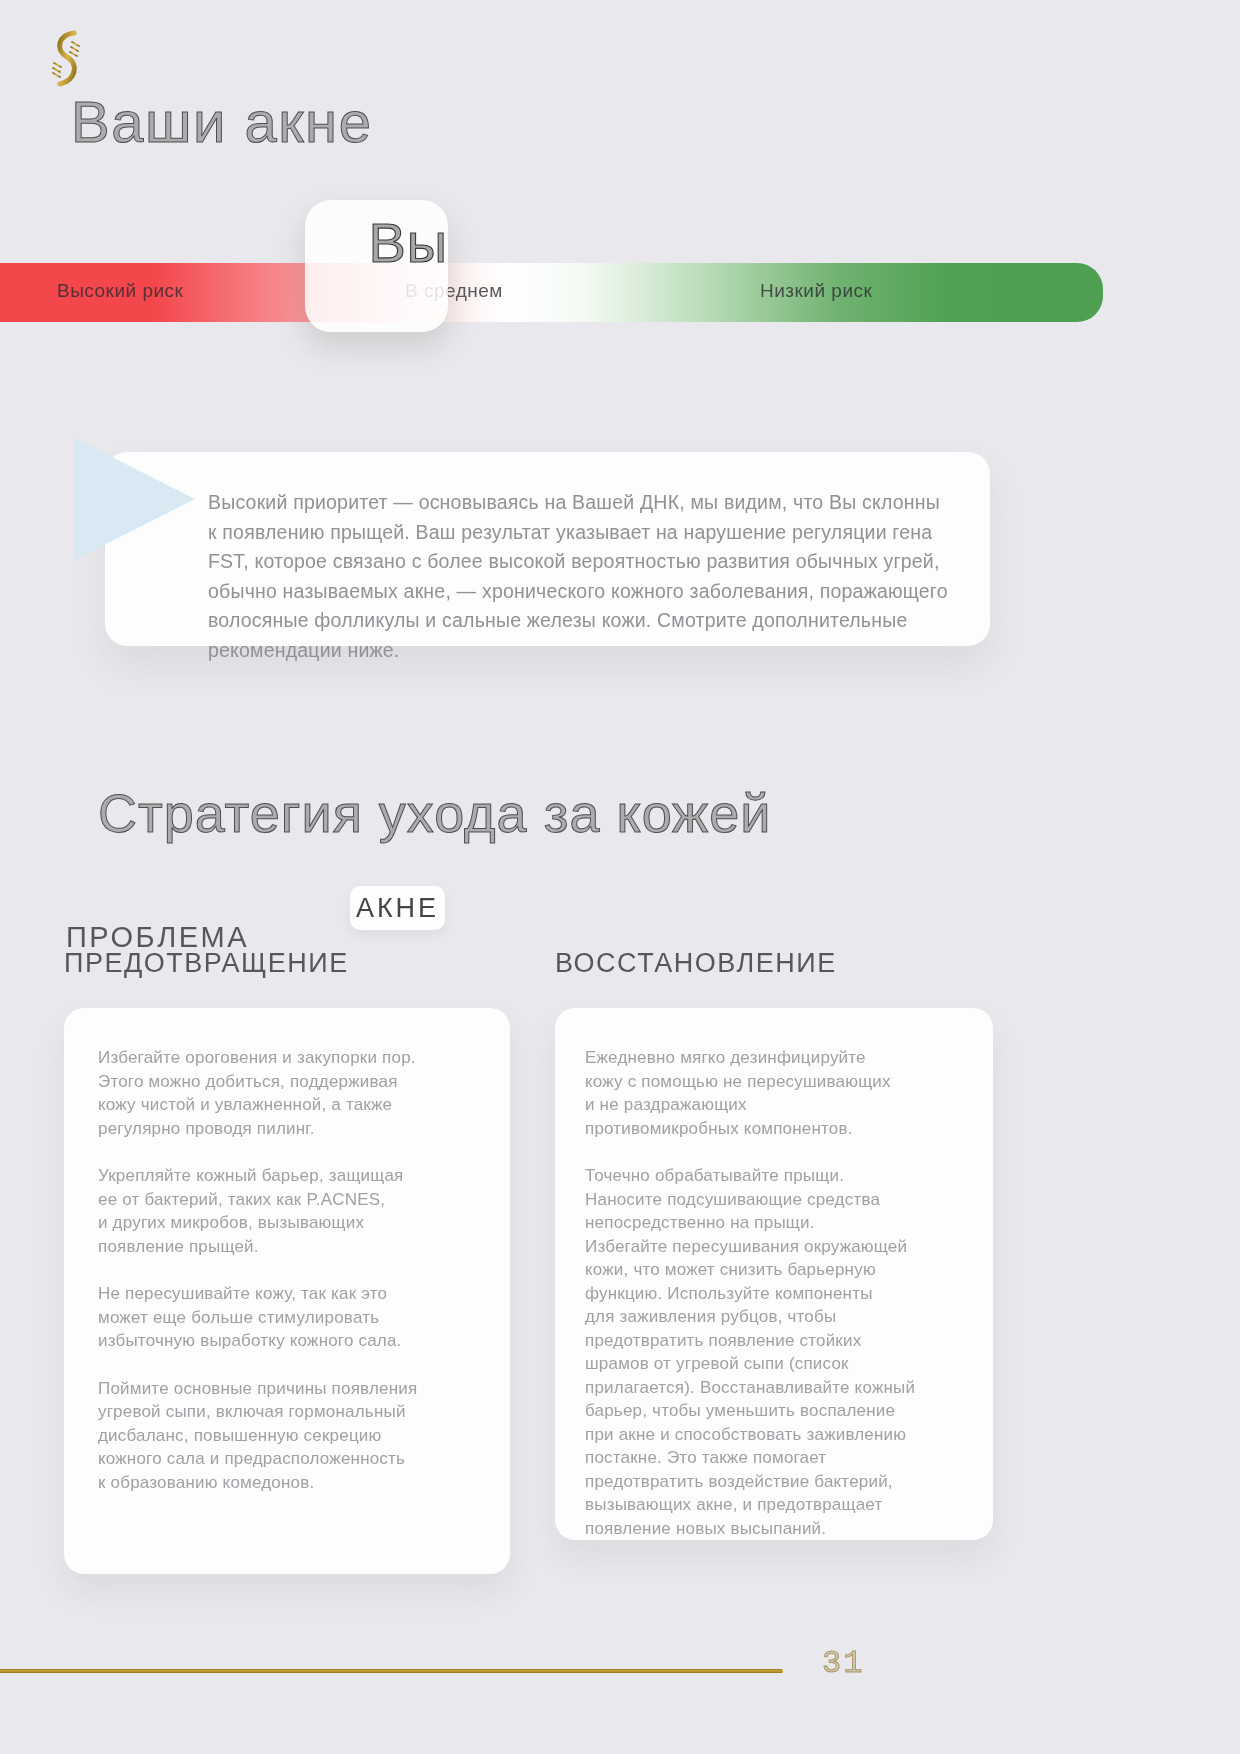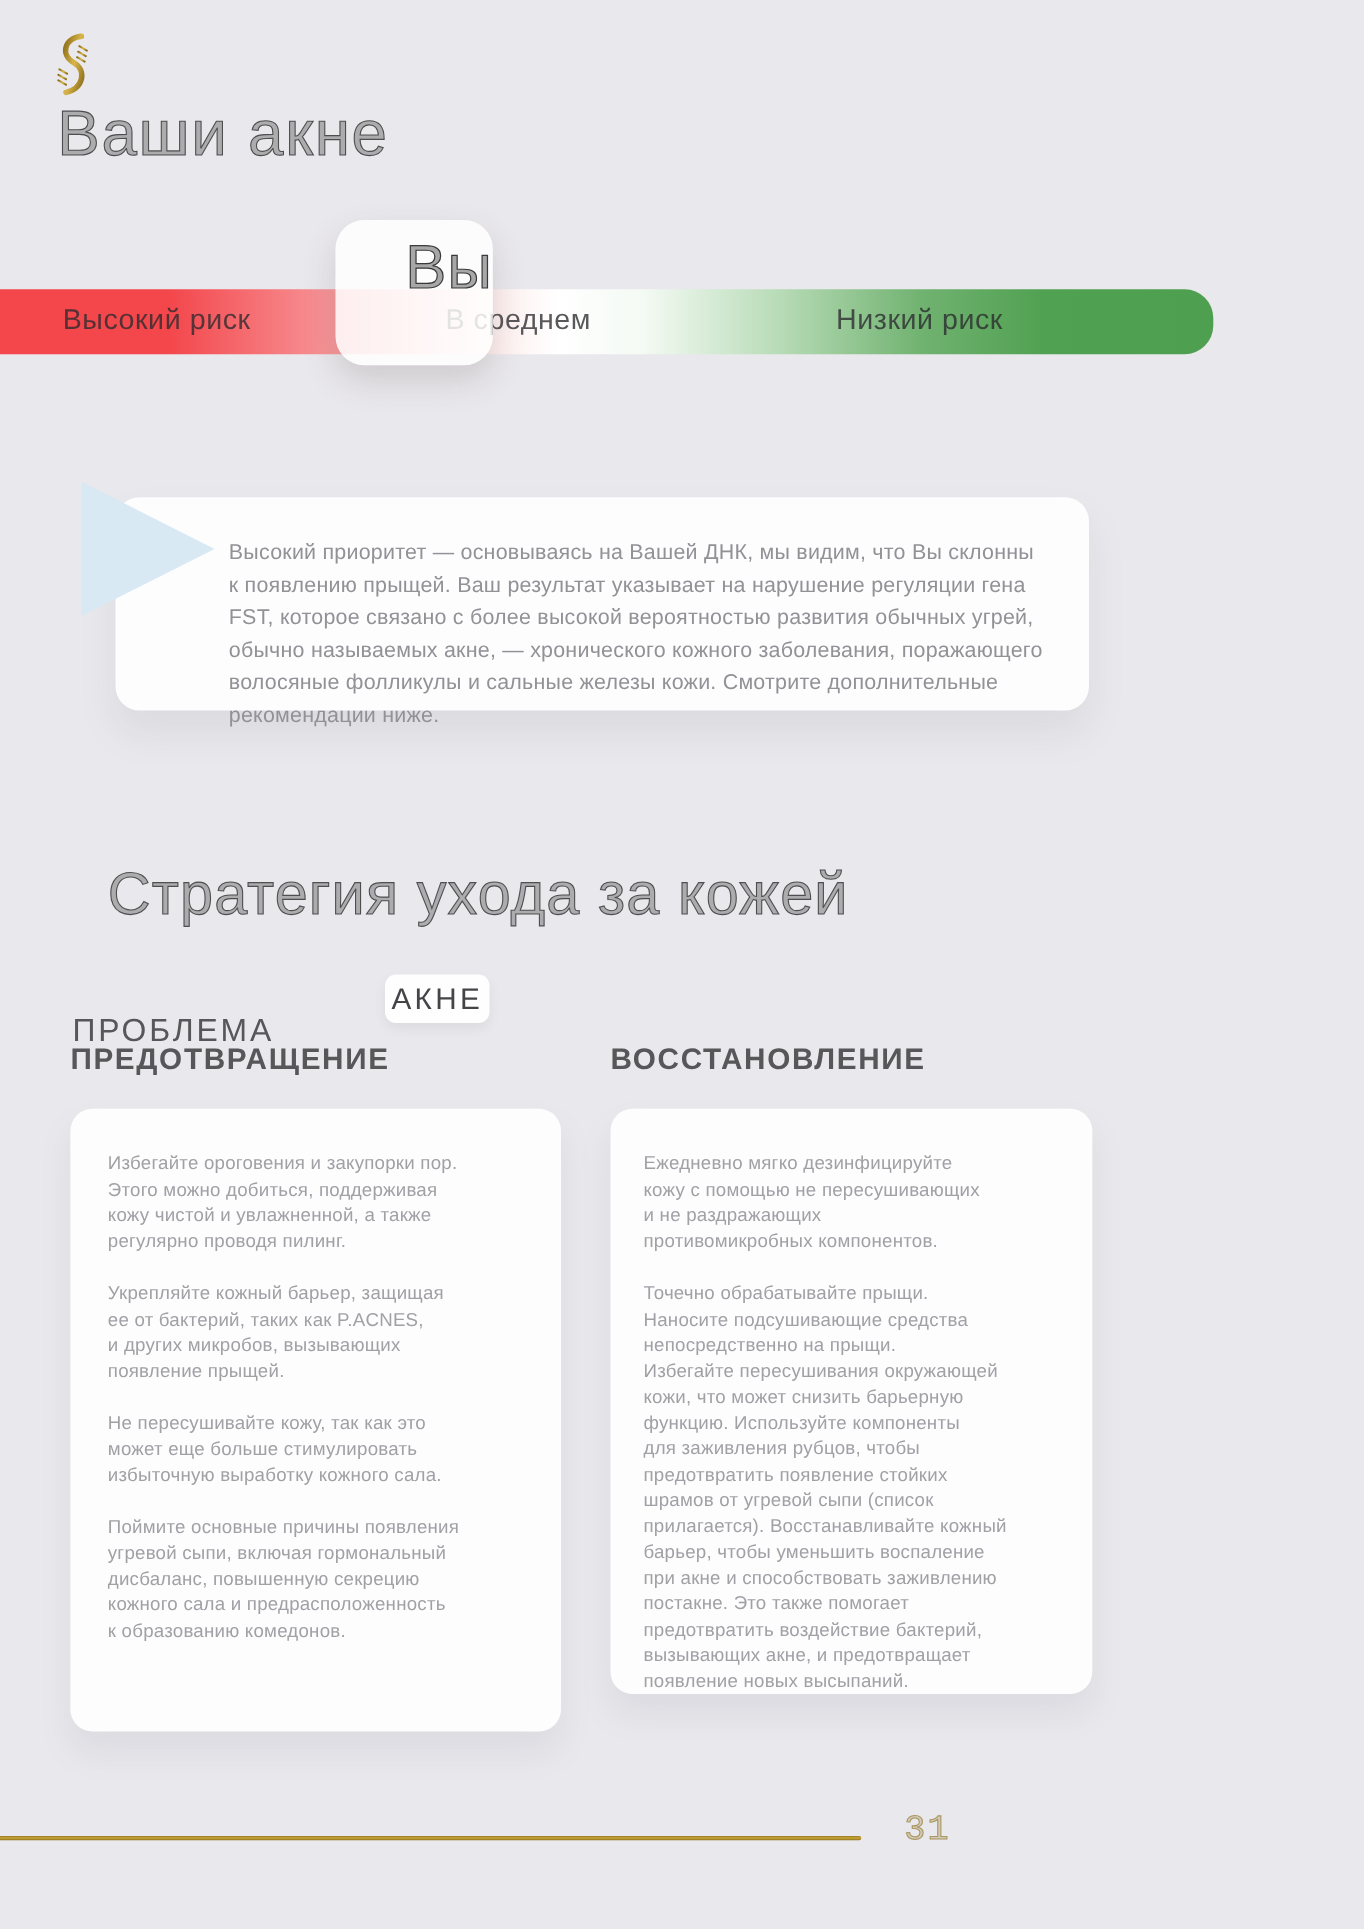--- a/index.html
+++ b/index.html
@@ -9,39 +9,39 @@
     width:1240px;height:1754px;
     margin:0 auto;
     background:#e9e8ec;
     overflow:hidden;
     font-family:"Liberation Sans", sans-serif;
     color:#3a3a3c;
   }
   
   .logo{position:absolute;left:50px;top:30px;width:32px;height:58px;}
   .h1{
-    position:absolute;left:52px;top:88px;
+    position:absolute;left:71px;top:88px;
     font-size:58px;font-weight:100;letter-spacing:1.5px;
     color:rgba(56,56,58,0.34);
     -webkit-text-stroke:1px rgba(56,56,58,0.85);
     white-space:nowrap;
   }
   
   .risk-bar{
     position:absolute;left:0;top:263px;width:1103px;height:59px;
     border-radius:0 26px 26px 0;
     background:linear-gradient(90deg,
       #f3474c 0%, #f3474c 14%, #f7999c 28%, #fdeceb 40%,
       #ffffff 46%, #f4faf4 53%, #b9dcb8 64%, #70b270 76%,
       #51a152 86%, #4f9f50 100%);
     z-index:1;
   }
   .risk-label{
     position:absolute;top:0;height:55px;display:flex;align-items:center;
-    font-size:26px;font-weight:400;color:rgba(42,42,46,0.78);
+    font-size:19px;font-weight:400;color:rgba(42,42,46,0.78);
     letter-spacing:0.5px;white-space:nowrap;
   }
   .risk-label.high{left:57px;}
   .risk-label.medium{left:405px;text-align:center;}
   .risk-label.low{left:760px;}
   .you-marker{
     position:absolute;left:305px;top:200px;width:143px;height:132px;
     border-radius:26px;
     background:rgba(255,255,255,0.84);
     box-shadow:0 14px 30px rgba(90,70,70,0.18);
@@ -89,21 +89,21 @@
   }
   .problem-pill{
     position:absolute;left:350px;top:886px;width:95px;height:44px;
     background:#fefefe;border-radius:10px;
     box-shadow:0 5px 12px rgba(0,0,0,0.06);
     display:flex;align-items:center;justify-content:center;
     font-size:27px;font-weight:300;letter-spacing:3px;color:#454548;
   }
   .col-title{
     position:absolute;top:948px;
-    font-size:27px;font-weight:700;letter-spacing:1.5px;
+    font-size:27px;font-weight:400;letter-spacing:1.5px;
     color:#57575a;white-space:nowrap;
   }
   .col-title.left{left:64px;}
   .col-title.right{left:555px;}
   .strategy-card{
     position:absolute;top:1008px;
     background:#fdfdfe;border-radius:20px;
     box-shadow:0 18px 30px rgba(120,120,135,0.11);
     box-sizing:border-box;
   }

